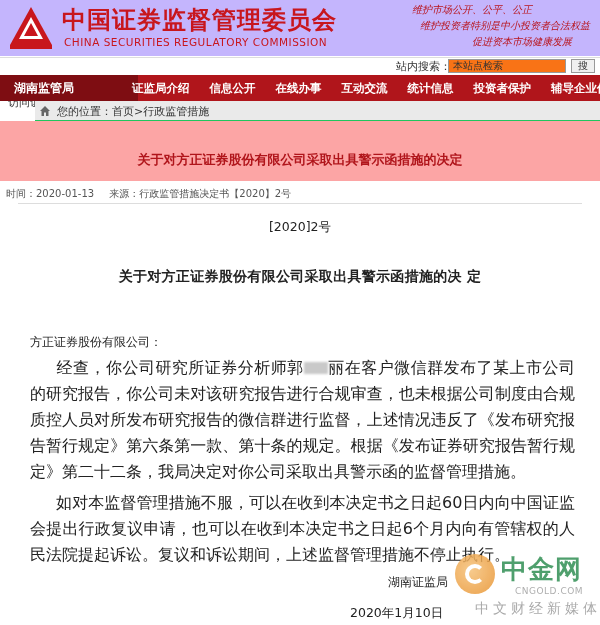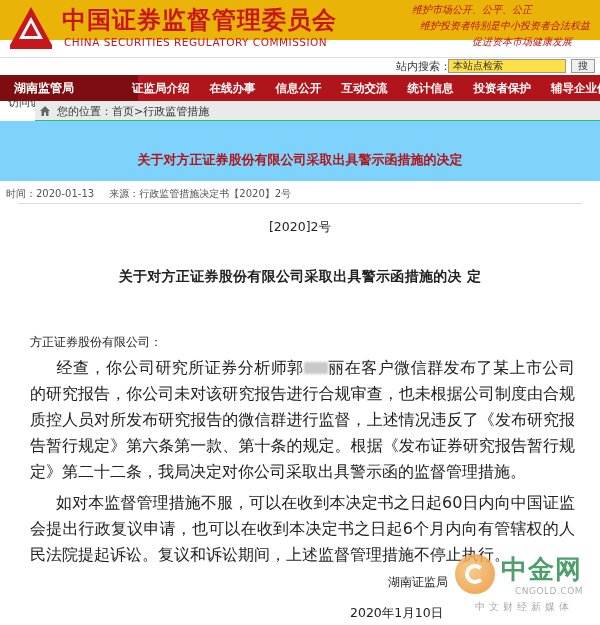--- a/index.html
+++ b/index.html
@@ -1,49 +1,49 @@
 <!DOCTYPE html>
 <html><head>
 <meta charset="utf-8">
 <style>
   * { margin: 0; padding: 0; box-sizing: border-box; }
   html, body { width: 600px; height: 625px; overflow: hidden; background: #fff; }
   body { font-family: "DejaVu Sans", "Liberation Sans", sans-serif; color: #222; position: relative; }
 
   
-  .banner { position: absolute; left: 0; top: 0; width: 600px; height: 40px; background: #eab308; }
+  .banner { position: absolute; left: 0; top: 0; width: 600px; height: 56px; background: #c4b5fd; }
   .logo-emblem { position: absolute; left: 8px; top: 5px; width: 46px; height: 46px; }
   .logo-cn { position: absolute; left: 62px; top: 4px; font-size: 24px; color: #c8161d; font-weight: bold; letter-spacing: 1px; white-space: nowrap; }
   .logo-en { position: absolute; left: 64px; top: 36px; font-size: 10.5px; color: #c8161d; letter-spacing: 0.5px; white-space: nowrap; }
   .slogans { position: absolute; right: 10px; top: 3px; text-align: right; }
   .slogan { font-size: 10px; color: #b8141c; font-style: italic; line-height: 16px; white-space: nowrap; font-family: Liberation Mono, monospace; }
   .slogan.s1 { margin-right: 58px; }
   .slogan.s2 { margin-right: 0; }
   .slogan.s3 { margin-right: 18px; }
 
   
   .linkbar { position: absolute; left: 0; top: 57px; width: 600px; height: 17px; background: #fff; border-top: 1px solid #ddd; }
   .visit-link { position: absolute; left: 8px; top: 1px; font-size: 11px; color: #333; white-space: nowrap; margin-top: 36px; }
   .search-label { position: absolute; left: 396px; top: 1px; font-size: 11px; color: #333; }
-  .search-input { position: absolute; left: 448px; top: 1px; width: 118px; height: 14px; border: 1px solid #999; font-size: 10px; padding-left: 4px; color: #333; background: #fde047; font-family: inherit; }
+  .search-input { position: absolute; left: 448px; top: 1px; width: 118px; height: 14px; border: 1px solid #999; font-size: 10px; padding-left: 4px; color: #333; background: #f97316; font-family: inherit; }
   .search-btn { position: absolute; left: 571px; top: 1px; width: 24px; height: 14px; border: 1px solid #999; font-size: 10px; background: #f0f0f0; color: #333; text-align: center; line-height: 12px; font-family: inherit; }
 
   
   .navbar { position: absolute; left: 0; top: 75px; width: 600px; height: 26px; background: #b0151b; }
   .nav-brand { position: absolute; left: 0; top: 0; width: 138px; height: 26px; background: #7e0d12; color: #fff; font-size: 12px; font-weight: bold; line-height: 26px; padding-left: 14px; }
   .nav-items { position: absolute; left: 122px; top: 0; height: 26px; display: flex; }
   .nav-item { color: #fff; font-size: 11.5px; font-weight: bold; line-height: 26px; padding: 0 10px; white-space: nowrap; }
 
   
   .crumb-bar { position: absolute; left: 0; top: 101px; width: 600px; height: 20px; background: #eaeaea; border-bottom: 1px solid #22c55e; margin-left: 35px; }
   .home-icon { position: absolute; left: 4px; top: 4px; width: 12px; height: 12px; }
   .crumb { position: absolute; left: 22px; top: 3px; font-size: 11px; color: #333; white-space: nowrap; }
 
   
-  .doc-title-wrap { position: absolute; left: 0; top: 121px; width: 600px; height: 60px; background: #7dd3fc; }
+  .doc-title-wrap { position: absolute; left: 0; top: 121px; width: 600px; height: 60px; background: #fca5a5; }
   .doc-title { position: absolute; left: 0; width: 600px; top: 30px; text-align: center; font-size: 13px; font-weight: bold; color: #b0151b; }
   .meta { position: absolute; left: 0; width: 600px; top: 187px; text-align: left; font-size: 10px; color: #555; white-space: nowrap; }
   .meta span { margin: 0 6px; }
   .sep-line { position: absolute; left: 18px; width: 564px; top: 203px; height: 1px; background: #ddd; }
 
   .doc-no { position: absolute; left: 0; width: 600px; top: 219px; text-align: center; font-size: 12.5px; color: #222; }
   .doc-heading { position: absolute; left: 0; width: 600px; top: 268px; text-align: center; font-size: 14px; font-weight: bold; color: #222; letter-spacing: 0.3px; }
 
   .addressee { position: absolute; left: 30px; top: 334px; font-size: 12px; color: #222; }
   .para { position: absolute; left: 30px; width: 545px; font-size: 16px; line-height: 26px; color: #222; text-align: justify; }
@@ -54,21 +54,21 @@
 
   .sign-org { position: absolute; left: 388px; top: 574px; font-size: 12px; color: #222; }
   .sign-date { position: absolute; left: 350px; top: 605px; font-size: 12.5px; color: #222; }
 
   
   .wm { position: absolute; left: 455px; top: 548px; width: 145px; height: 77px; }
   .wm-circle { position: absolute; left: 0; top: 6px; width: 40px; height: 40px; border-radius: 50%; background: radial-gradient(circle at 40% 40%, #f6c27a, #e8912c); opacity: 0.85; }
   .wm-c-inner { position: absolute; left: 10px; top: 10px; width: 20px; height: 20px; border-radius: 50%; border: 4px solid #fff; border-right-color: transparent; }
   .wm-text { position: absolute; left: 46px; top: 4px; font-size: 26px; font-weight: bold; color: #15803d; opacity: 0.75; letter-spacing: 1px; }
   .wm-url { position: absolute; left: 60px; top: 38px; font-size: 9px; color: #9a9a9a; opacity: 0.8; letter-spacing: 0.5px; }
-  .wm-sub { position: absolute; left: 20px; top: 52px; font-size: 10px; color: #9a9a9a; opacity: 0.85; letter-spacing: 4px; white-space: nowrap; }
+  .wm-sub { position: absolute; left: 20px; top: 52px; font-size: 14px; color: #9a9a9a; opacity: 0.85; letter-spacing: 4px; white-space: nowrap; }
 </style>
 </head>
 <body>
 
 <div class="banner">
   <svg class="logo-emblem" viewBox="0 0 46 46">
     <polygon points="23,2 44,40 2,40" fill="#c8161d"></polygon>
     <polygon points="23,12 35,34 11,34" fill="#fff"></polygon>
     <polygon points="23,18 30,31 16,31" fill="#c8161d"></polygon>
     <rect x="2" y="40" width="42" height="4" fill="#c8161d"></rect>
@@ -86,22 +86,22 @@
   <a class="visit-link">访问证监会主网站&gt;&gt;</a>
   <span class="search-label">站内搜索：</span>
   <input class="search-input" value="本站点检索" style="">
   <button class="search-btn">搜</button>
 </div>
 
 <div class="navbar">
   <div class="nav-brand">湖南监管局</div>
   <div class="nav-items">
     <span class="nav-item">证监局介绍</span>
+    <span class="nav-item">信息公开</span>
     <span class="nav-item">在线办事</span>
-    <span class="nav-item">信息公开</span>
     <span class="nav-item">互动交流</span>
     <span class="nav-item">统计信息</span>
     <span class="nav-item">投资者保护</span>
     <span class="nav-item">辅导企业信息</span>
   </div>
 </div>
 
 <div class="crumb-bar">
   <svg class="home-icon" viewBox="0 0 12 12">
     <polygon points="6,1 11,6 9.5,6 9.5,11 2.5,11 2.5,6 1,6" fill="#666"></polygon>

